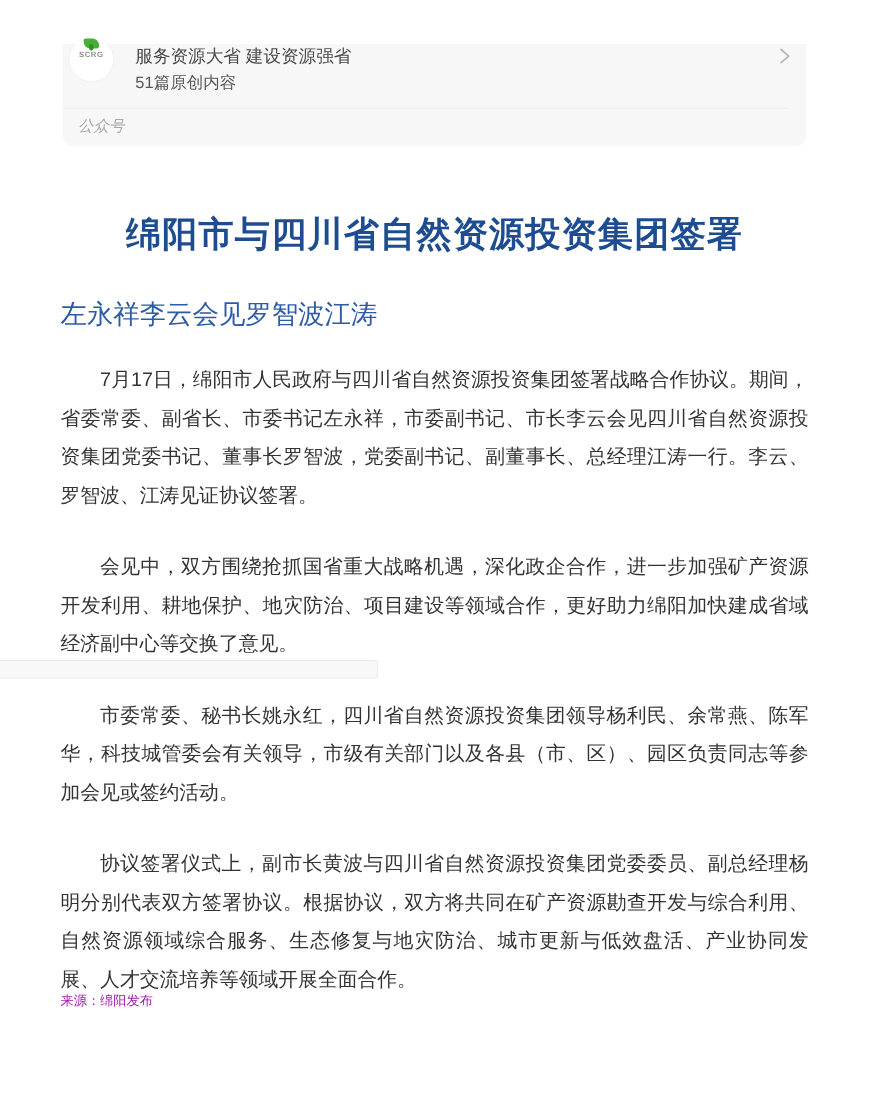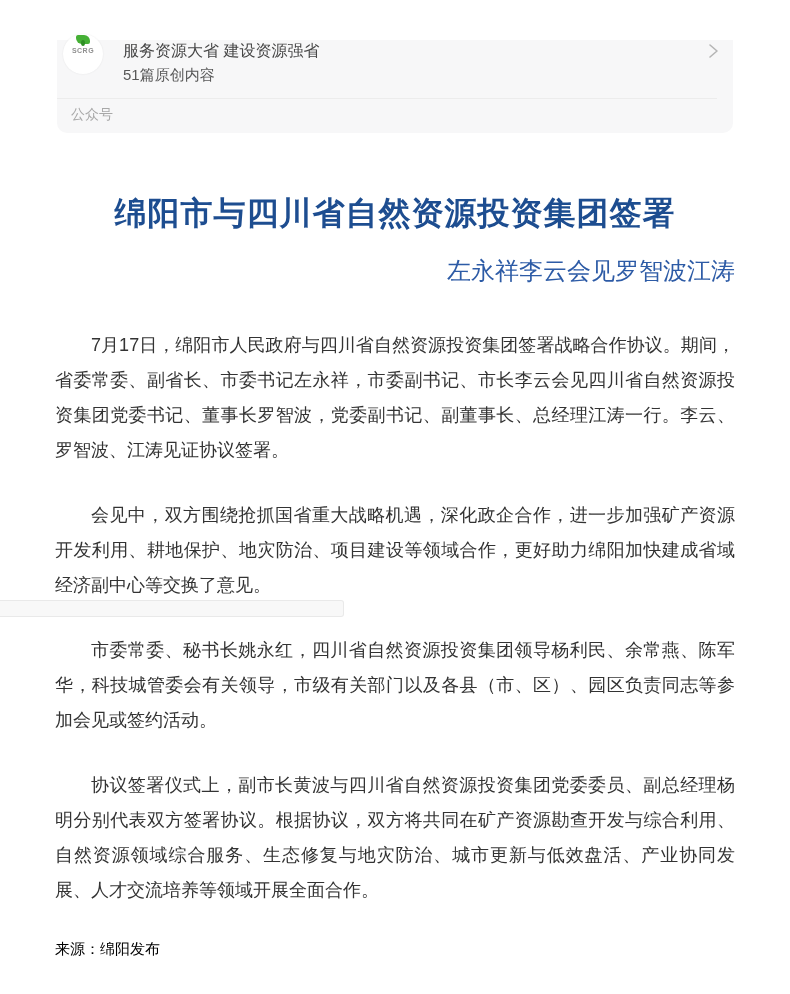--- a/index.html
+++ b/index.html
@@ -39,42 +39,42 @@
     white-space:nowrap;
     text-align:right;
   }
   .card-chevron{
     position:absolute;right:12px;top:3px;width:16px;height:16px;
   }
   .card-divider{
     position:absolute;left:0;right:16px;top:58px;height:1px;background:#ececec;
   }
   .card-type{
-    position:absolute;left:14px;top:66px;font-size:14px;color:#a8a8a8;
+    position:absolute;left:14px;top:66px;font-size:14px;color:#a8a8a8;font-style:italic;
   }
   
   .title{
     position:absolute;left:55px;top:150px;width:680px;
     text-align:center;font-weight:bold;font-size:32px;line-height:47px;
     letter-spacing:1px;color:#1d4d90;margin-top:40px;
   }
   .subtitle{
-    position:absolute;left:55px;top:255px;width:680px;
-    text-align:right;font-size:24px;line-height:32px;color:#2d5ba6;
+    position:absolute;left:55px;top:271px;width:680px;
+    text-align:left;font-size:24px;line-height:32px;color:#2d5ba6;
     font-family:"Liberation Serif","DejaVu Serif",serif;
   }
   .body-text{
     position:absolute;left:55px;top:328px;width:680px;
   }
   .body-text p{
     margin:0 0 30px 0;font-size:18px;line-height:35px;color:#333333;
     text-align:justify;text-indent:2em;
   }
   .source{
-    position:absolute;left:55px;top:940px;font-size:15px;color:#000000;
+    position:absolute;left:55px;top:902px;font-size:12px;color:#a21caf;
   }
   
   .overlay-fragment{
     position:absolute;left:0;top:600px;width:344px;height:17px;
     box-sizing:border-box;background:#f8f8f8;
     border:1px solid #e9e9e9;border-left:none;border-radius:0 3px 3px 0;
   }
 </style>
 </head>
 <body>

